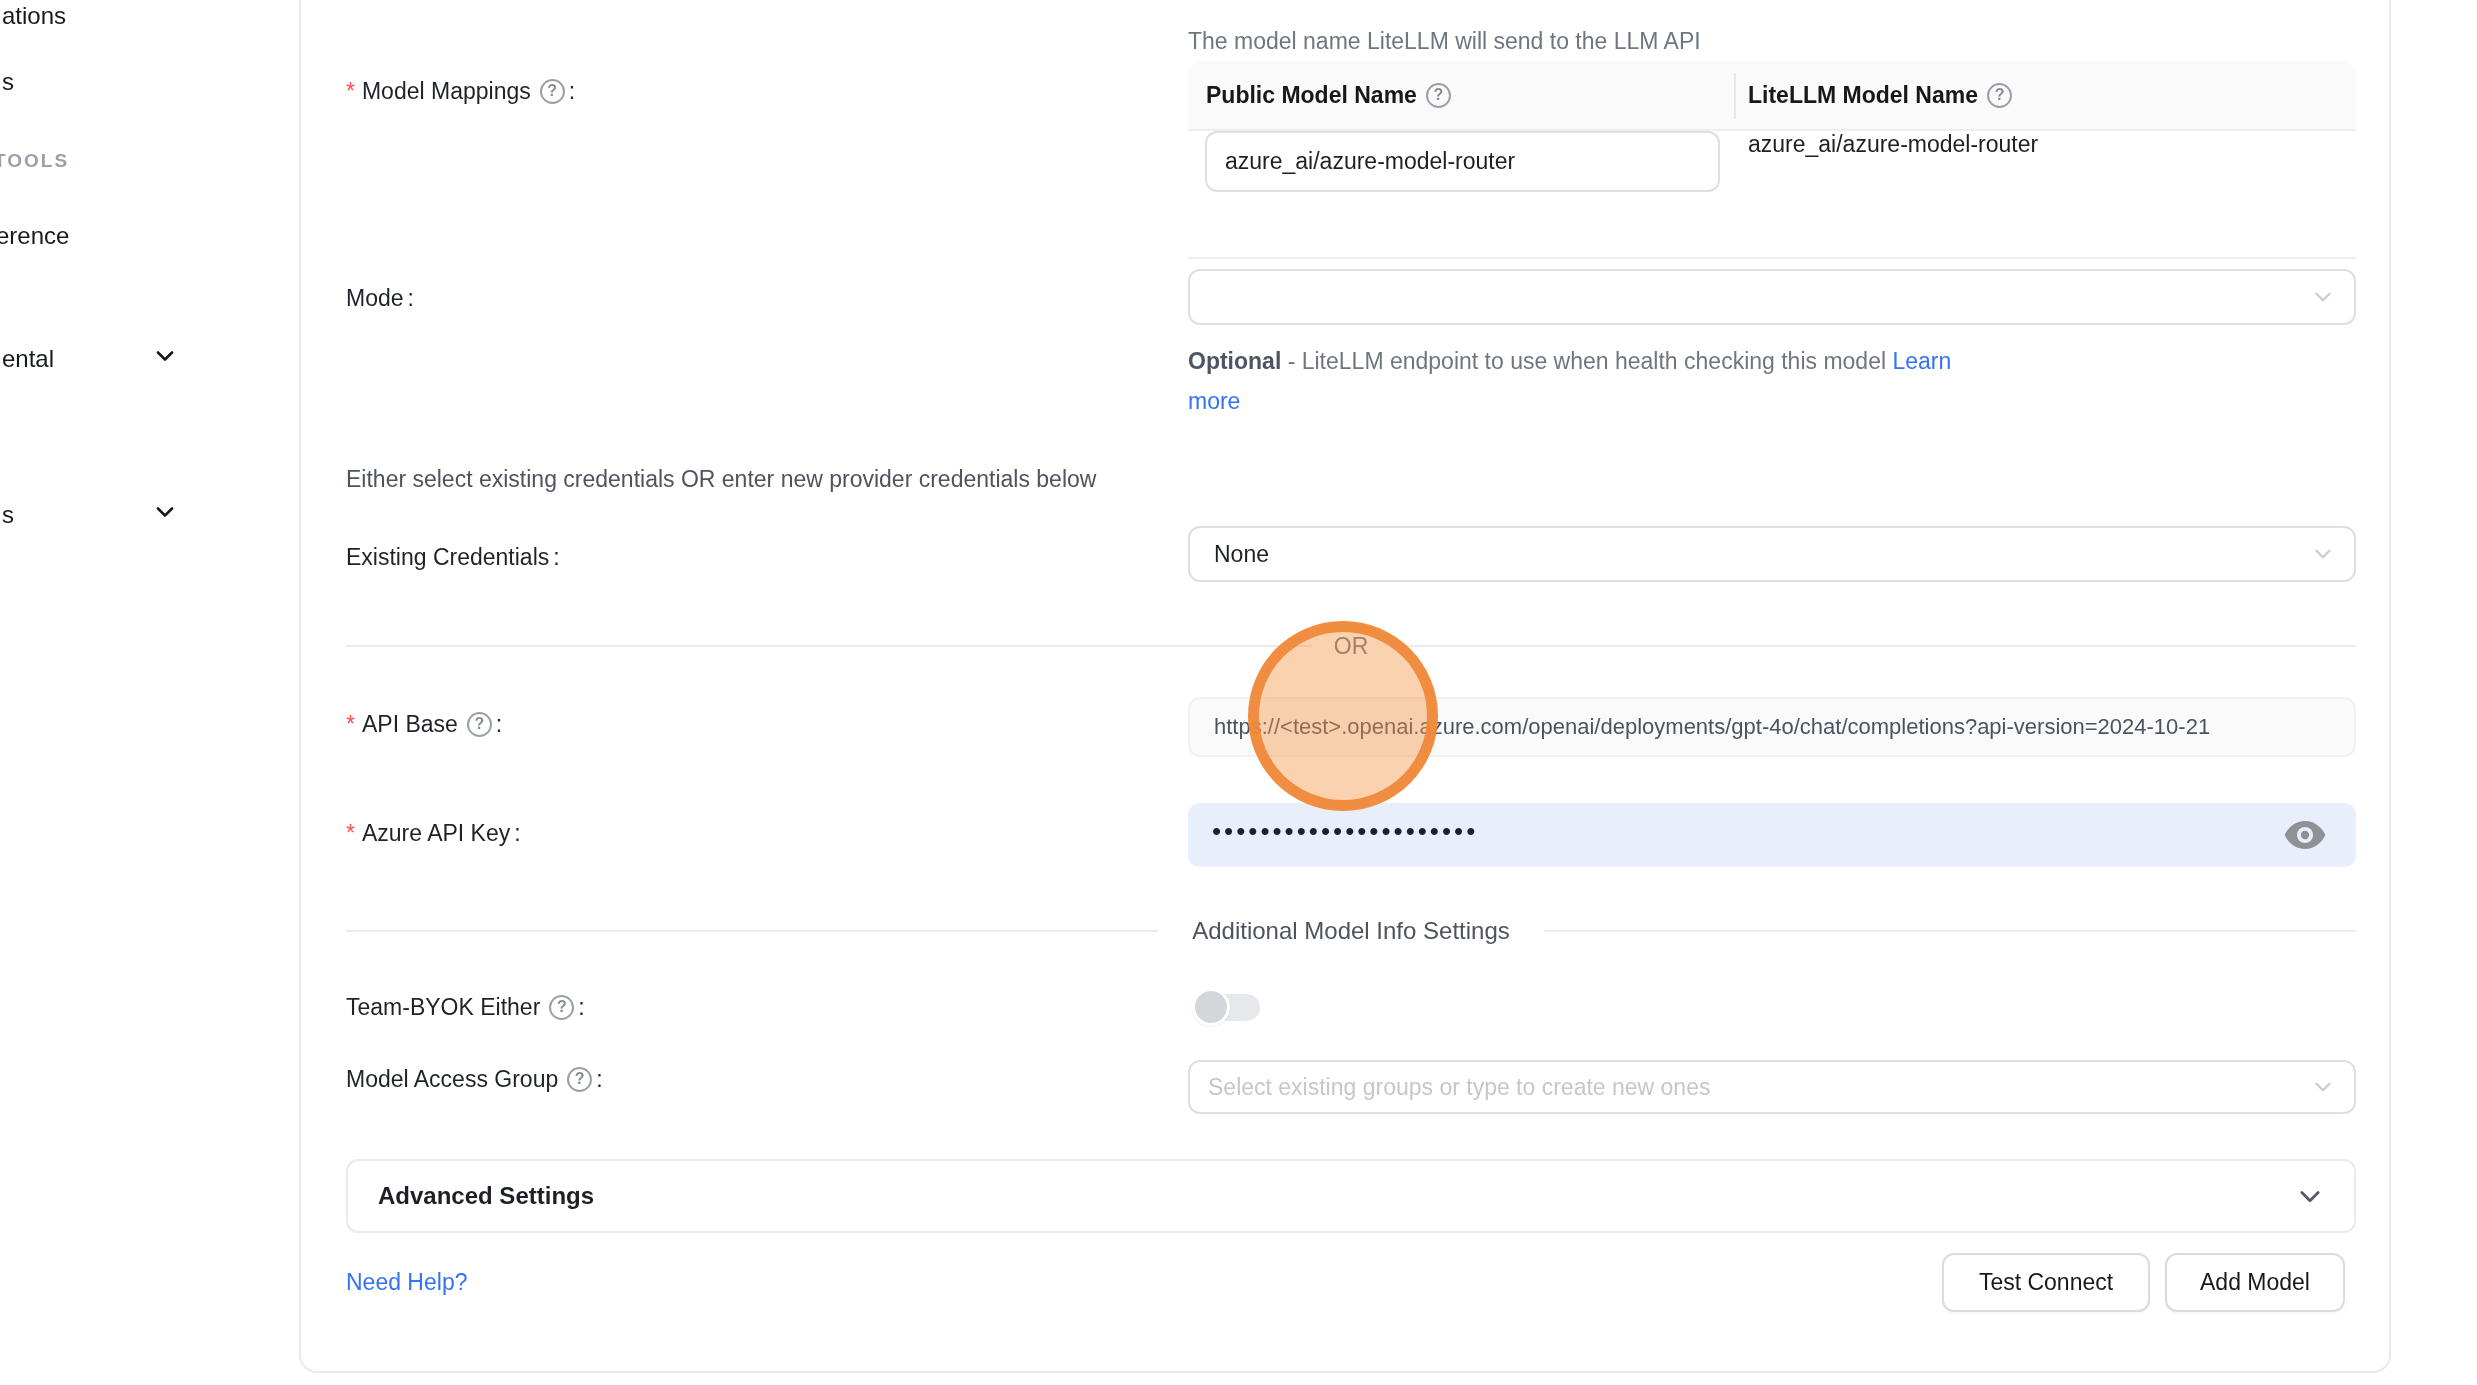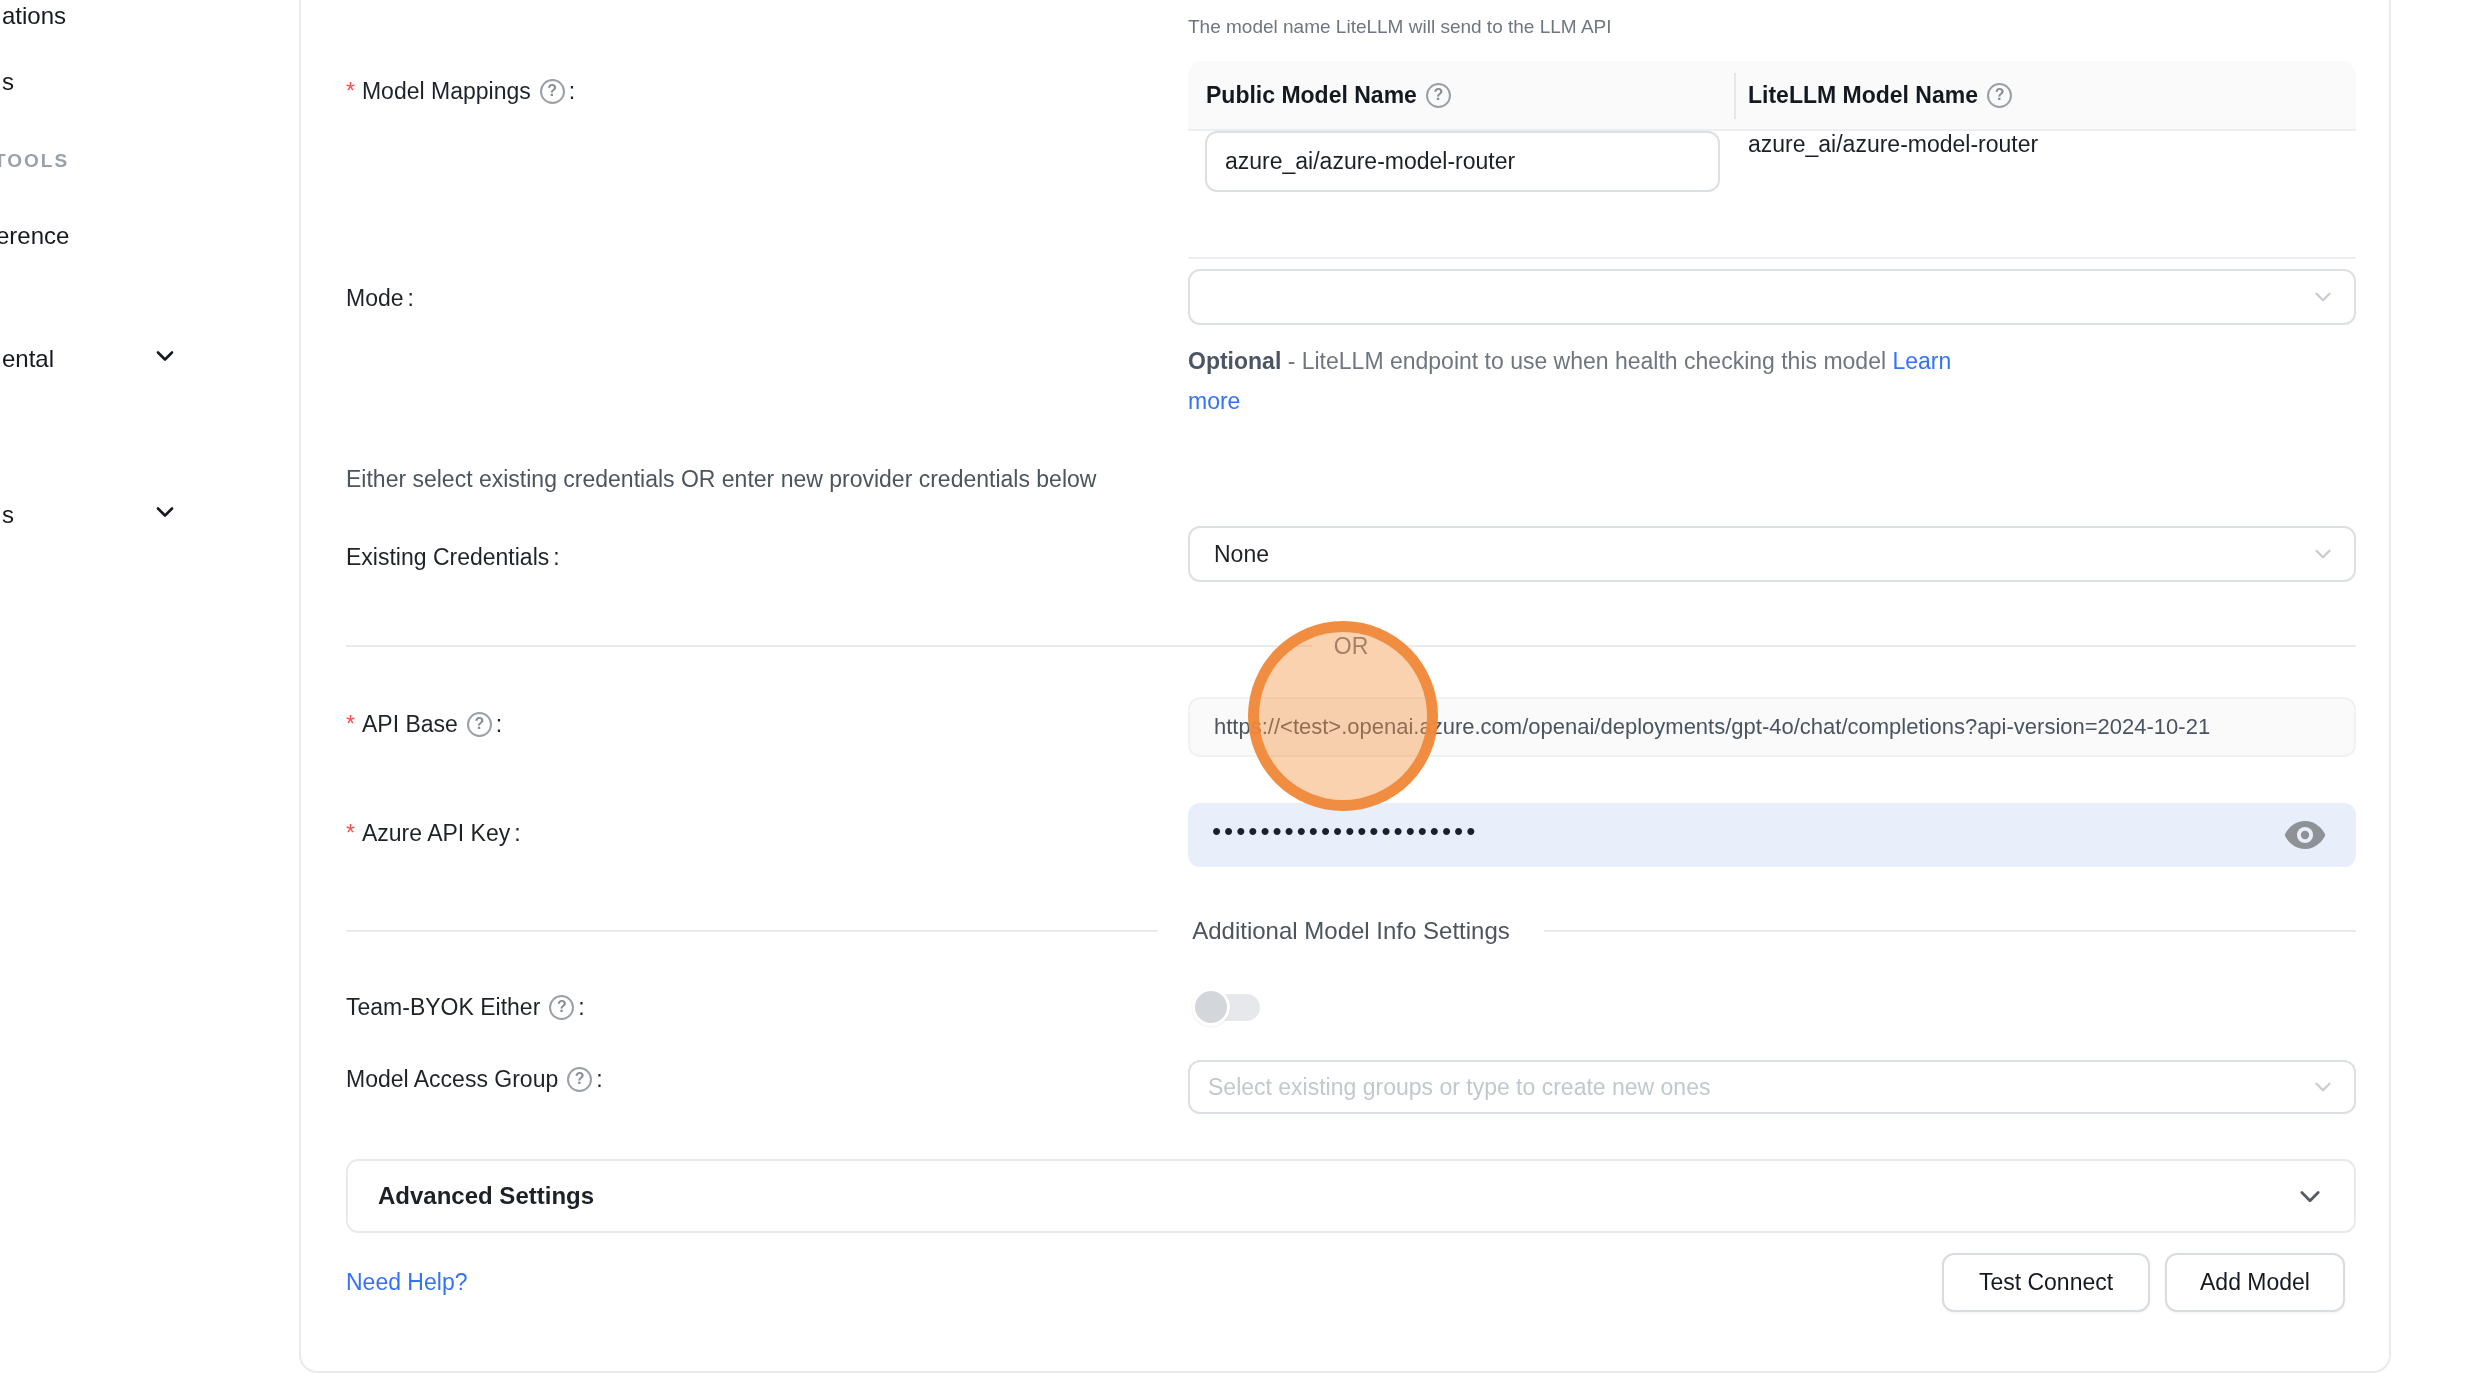--- a/index.html
+++ b/index.html
@@ -10,21 +10,21 @@
   
   .sidebar { position:absolute; left:0; top:0; width:299px; height:1385px; background:#fff; }
   .side-item { position:absolute; font-size:24px; color:#16191f; white-space:nowrap; display:flex; align-items:center; }
   .side-section { position:absolute; font-size:19px; font-weight:600; color:#9aa1ab; letter-spacing:2px; white-space:nowrap; }
   .side-chevron { position:absolute; width:24px; height:24px; color:#16191f; }
 
   
   .card { position:absolute; left:299px; top:-22px; width:2092px; height:1395px;
     border:2px solid #e8eaee; border-top:none; border-radius:0 0 18px 18px; background:#fff; }
 
-  .helper-top { position:absolute; left:1188px; top:16px; font-size:19px; color:#6f7680; }
+  .helper-top { position:absolute; left:1188px; top:28px; font-size:23px; color:#6f7680; }
 
   .row-label { position:absolute; left:346px; height:30px; display:flex; align-items:center; font-size:23px; color:#1f2329; white-space:nowrap; }
   .req { color:#ff4d4f; margin-right:7px; font-size:23px; }
   .colon { margin-left:4px; }
   .qicon { display:inline-flex; align-items:center; justify-content:center; width:25px; height:25px;
     border:2px solid #9aa0a6; border-radius:50%; color:#878d94; font-size:16px; font-weight:600; margin-left:9px; }
 
   
   .map-table { position:absolute; left:1188px; top:61px; width:1168px; }
   .map-head { display:flex; height:70px; background:#fafafa; border-radius:14px 14px 0 0;

